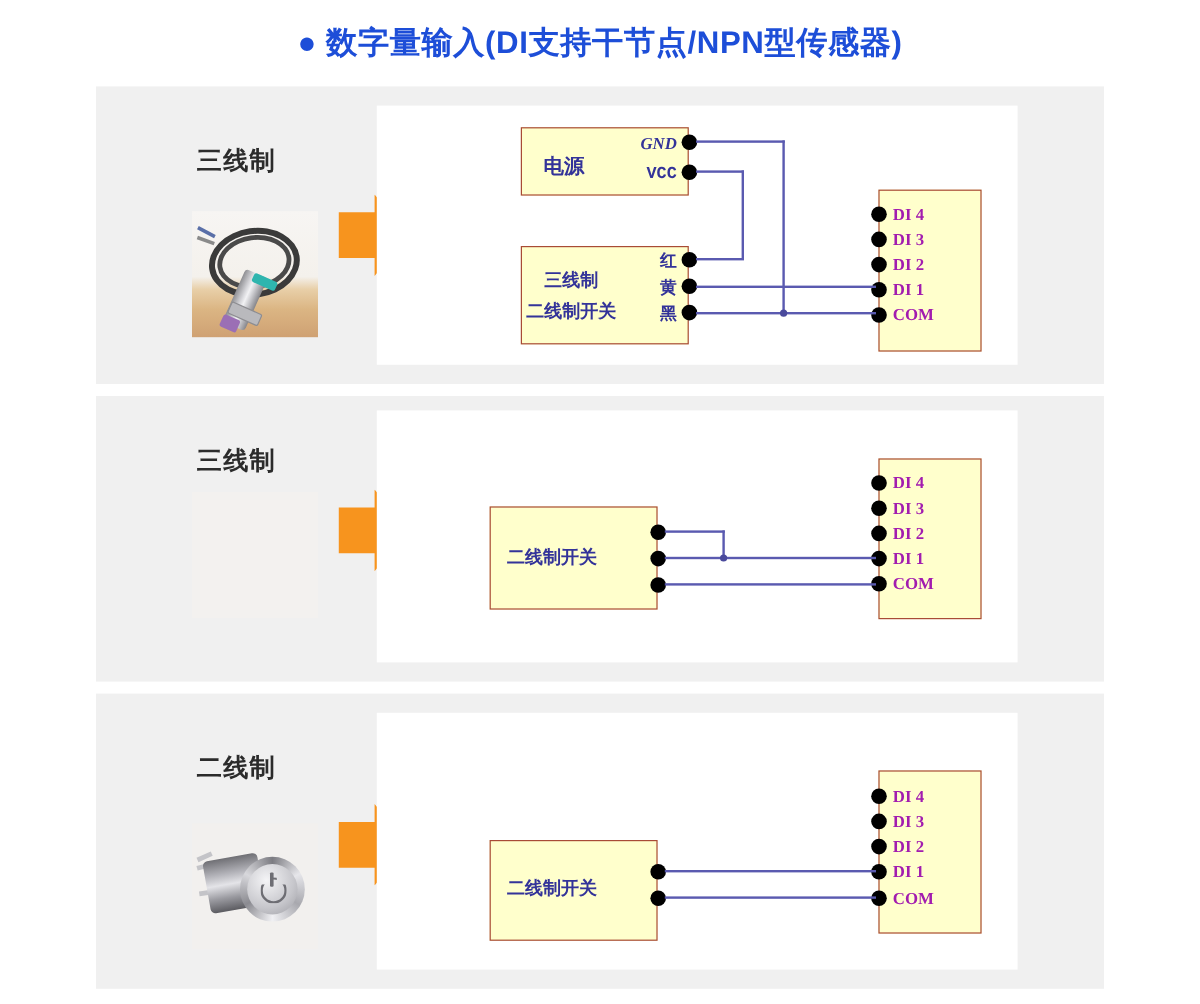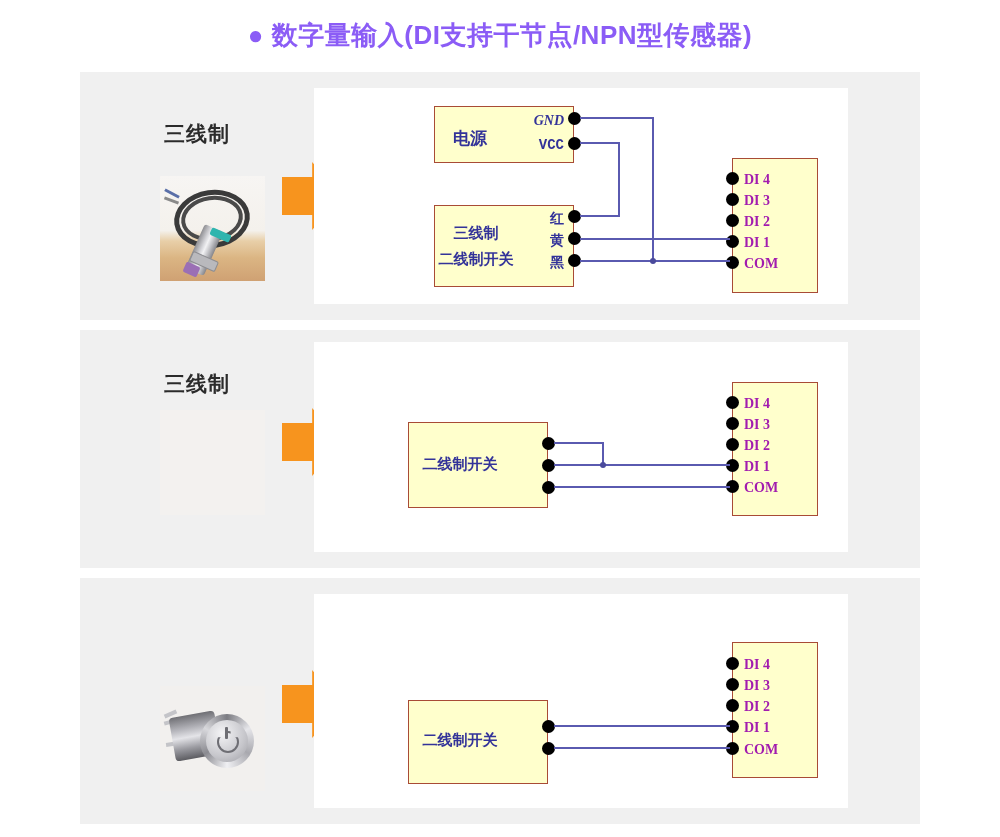--- a/index.html
+++ b/index.html
@@ -17,21 +17,21 @@
 
   
   #page-title {
     position: absolute;
     left: 0;
     top: 18px;
     width: 1000px;
     text-align: center;
     font-size: 26px;
     font-weight: 700;
-    color: #8b5cf6;
+    color: #1d4ed8;
     letter-spacing: 0.5px;
     white-space: nowrap;
   }
 
   
   .panel {
     position: absolute;
     left: 80px;
     width: 840px;
     background: #f0f0f0;
@@ -395,20 +395,21 @@
     <div class="wire-v" style="left:288px; top:100px; height:22px;"></div>
     <div class="wire-h" style="left:240px; top:122px; width:176px;"></div>
     <div class="junction" style="left:286px; top:120px;"></div>
     <div class="wire-h" style="left:240px; top:144px; width:176px;"></div>
 
   </div>
 </div>
 
 <div class="panel" id="panel-2">
 
+  <div class="panel-label">二线制</div>
 
   <div class="photo photo-metal">
     <div class="term t1"></div>
     <div class="term t2"></div>
     <div class="term t3"></div>
     <div class="barrel"></div>
     <div class="bezel"></div>
     <div class="face"></div>
     <div class="pwr-ring"></div>
     <div class="pwr-bar"></div>

